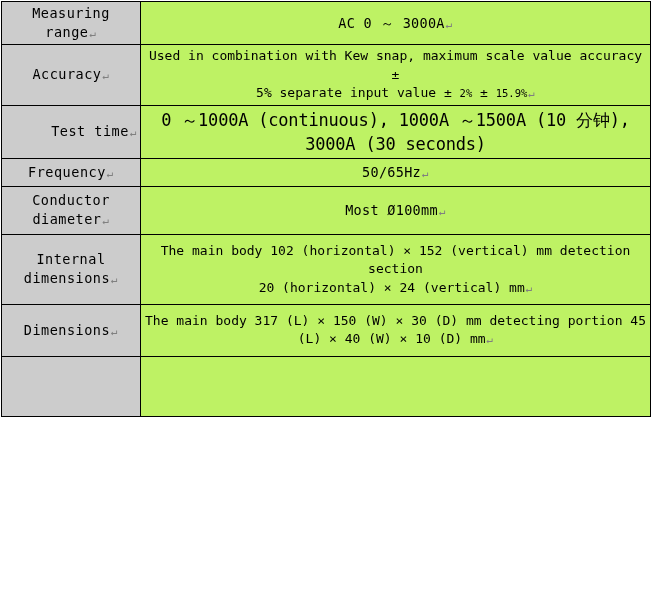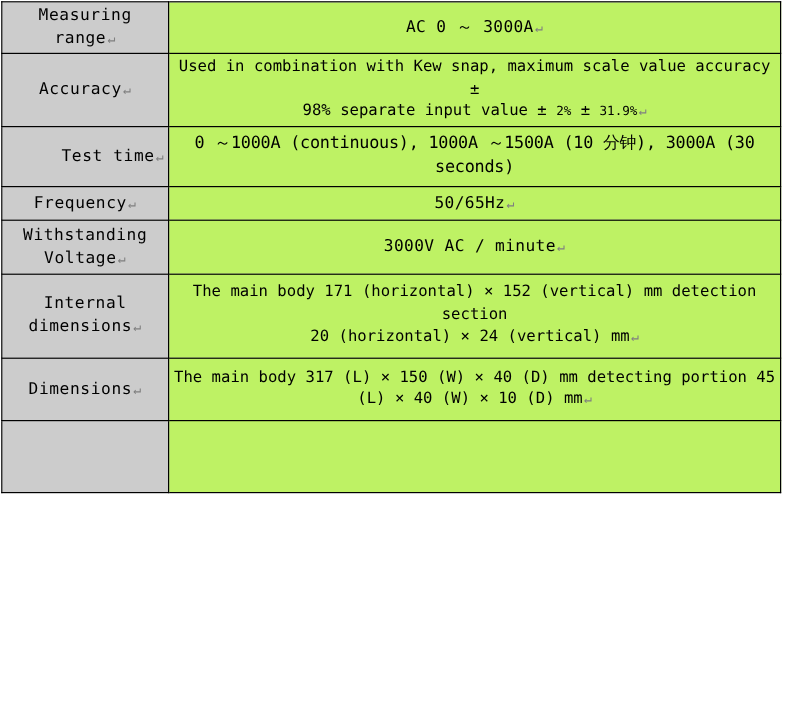--- a/index.html
+++ b/index.html
@@ -56,21 +56,21 @@
   
   td.value-cell.wide {
     text-align: center;
     letter-spacing: 0px;
     font-size: 13px;
   }
 
   td.value-cell.wide-tight {
     text-align: center;
     letter-spacing: -0.2px;
-    font-size: 14px;
+    font-size: 17px;
   }
 
   
   .pilcrow {
     color: #808080;
     font-size: 11px;
     vertical-align: baseline;
     padding-left: 1px;
   }
 
@@ -106,60 +106,60 @@
       <tr class="r-measuring">
         <td class="label-cell"><span>Measuring range</span><span class="pilcrow">↵</span></td>
         <td class="value-cell"><span>AC 0 ～ 3000A</span><span class="pilcrow">↵</span></td>
       </tr>
 
 
       <tr class="r-accuracy">
         <td class="label-cell"><span>Accuracy</span><span class="pilcrow">↵</span></td>
         <td class="value-cell wide">
           <span class="cell-inner">Used in combination with Kew snap, maximum scale value accuracy ±</span>
-          <span class="cell-inner"><span>98% separate input value ± </span><span class="small-pct">2%</span><span> ± </span><span class="small-pct">31.9%</span><span class="pilcrow">↵</span></span>
+          <span class="cell-inner"><span>5% separate input value ± </span><span class="small-pct">2%</span><span> ± </span><span class="small-pct">15.9%</span><span class="pilcrow">↵</span></span>
         </td>
       </tr>
 
       <tr class="r-testtime">
         <td class="label-cell"><span>Test time</span><span class="pilcrow">↵</span></td>
         <td class="value-cell wide-tight"><span>0 ～1000A (continuous), 1000A ～1500A (10 分钟), 3000A (30 seconds)</span></td>
       </tr>
 
       <tr class="r-frequency">
         <td class="label-cell"><span>Frequency</span><span class="pilcrow">↵</span></td>
         <td class="value-cell"><span>50/65Hz</span><span class="pilcrow">↵</span></td>
       </tr>
 
 
+      <tr class="r-conductor">
+        <td class="label-cell">
+          <span class="cell-inner">Conductor</span>
+          <span class="cell-inner"><span>diameter</span><span class="pilcrow">↵</span></span>
+        </td>
+        <td class="value-cell"><span>Most Ø100mm</span><span class="pilcrow">↵</span></td>
+      </tr>
 
-      <tr class="r-withstand">
-        <td class="label-cell">
-          <span class="cell-inner">Withstanding</span>
-          <span class="cell-inner"><span>Voltage</span><span class="pilcrow">↵</span></span>
-        </td>
-        <td class="value-cell"><span>3000V AC / minute</span><span class="pilcrow">↵</span></td>
-      </tr>
 
 
       <tr class="r-internal">
         <td class="label-cell">
           <span class="cell-inner">Internal</span>
           <span class="cell-inner"><span>dimensions</span><span class="pilcrow">↵</span></span>
         </td>
         <td class="value-cell wide">
-          <span class="cell-inner">The main body 171 (horizontal) × 152 (vertical) mm detection section</span>
+          <span class="cell-inner">The main body 102 (horizontal) × 152 (vertical) mm detection section</span>
           <span class="cell-inner"><span>20 (horizontal) × 24 (vertical) mm</span><span class="pilcrow">↵</span></span>
         </td>
       </tr>
 
       <tr class="r-dimension">
         <td class="label-cell"><span>Dimensions</span><span class="pilcrow">↵</span></td>
         <td class="value-cell wide">
-          <span class="cell-inner">The main body 317 (L) × 150 (W) × 40 (D) mm detecting portion 45</span>
+          <span class="cell-inner">The main body 317 (L) × 150 (W) × 30 (D) mm detecting portion 45</span>
           <span class="cell-inner"><span>(L) × 40 (W) × 10 (D) mm</span><span class="pilcrow">↵</span></span>
         </td>
       </tr>
 
       <tr class="r-attach">
         <td class="label-cell"></td>
         <td class="value-cell"></td>
       </tr>
 
     </tbody>

